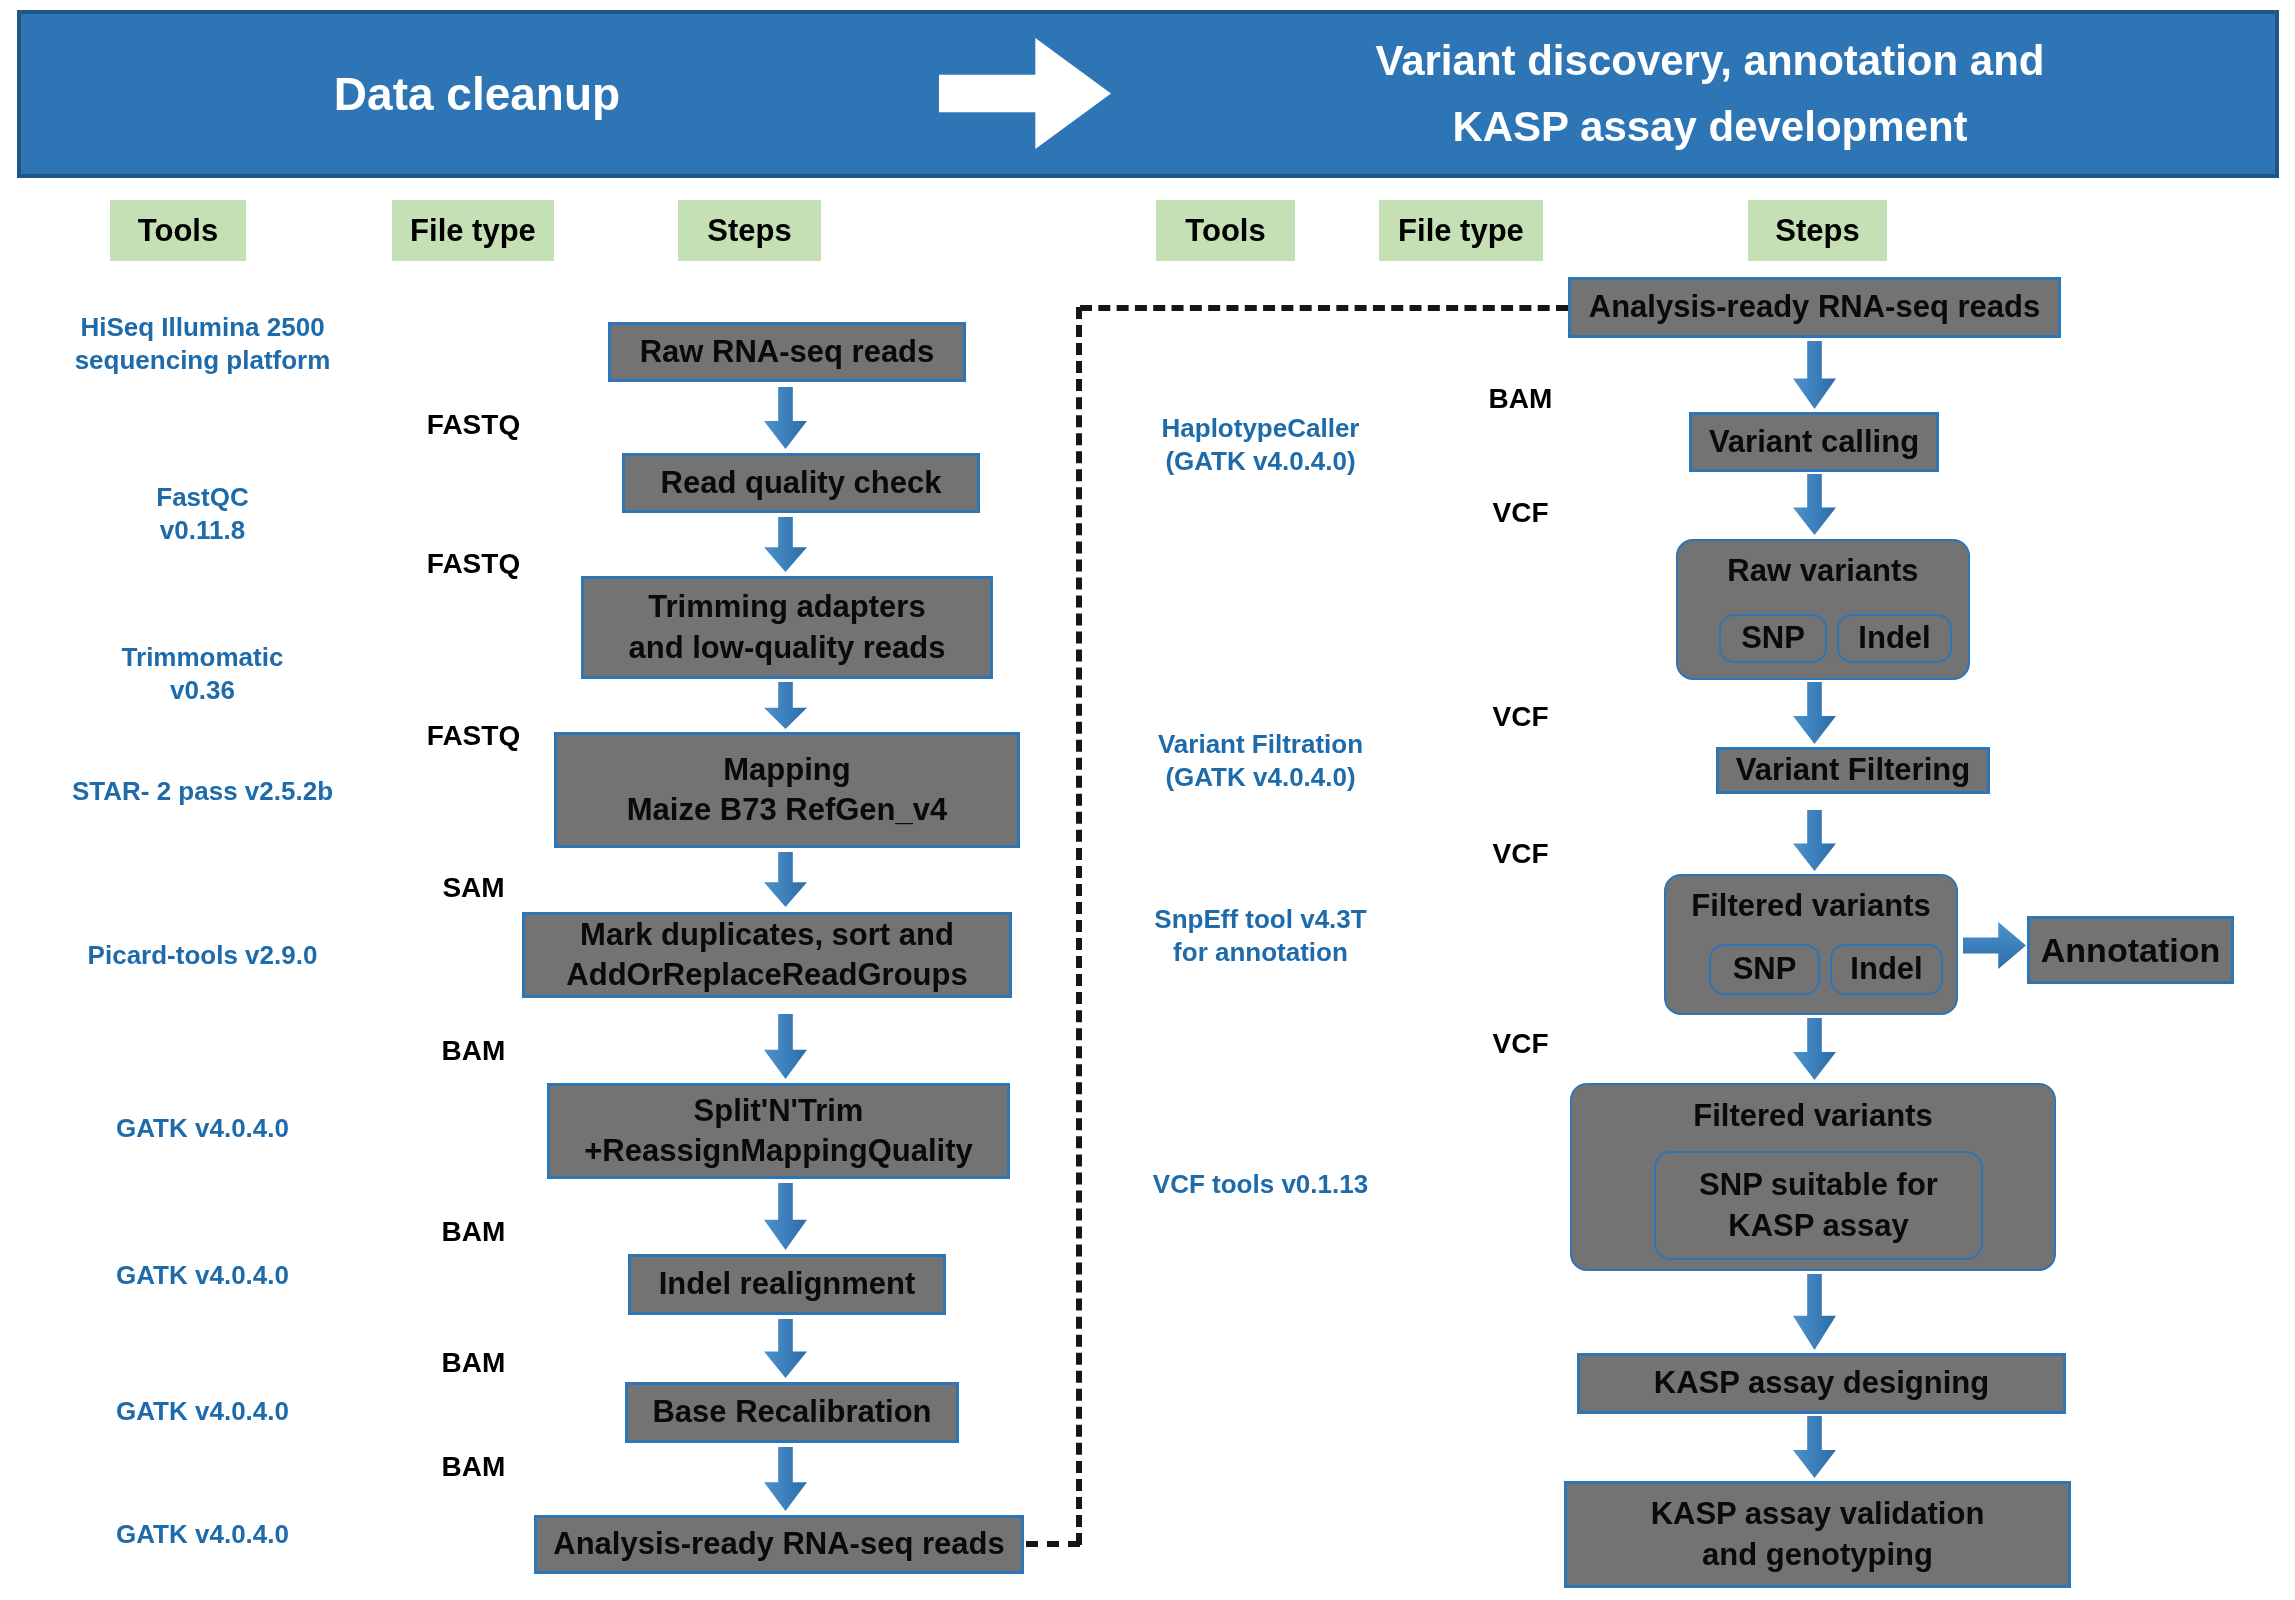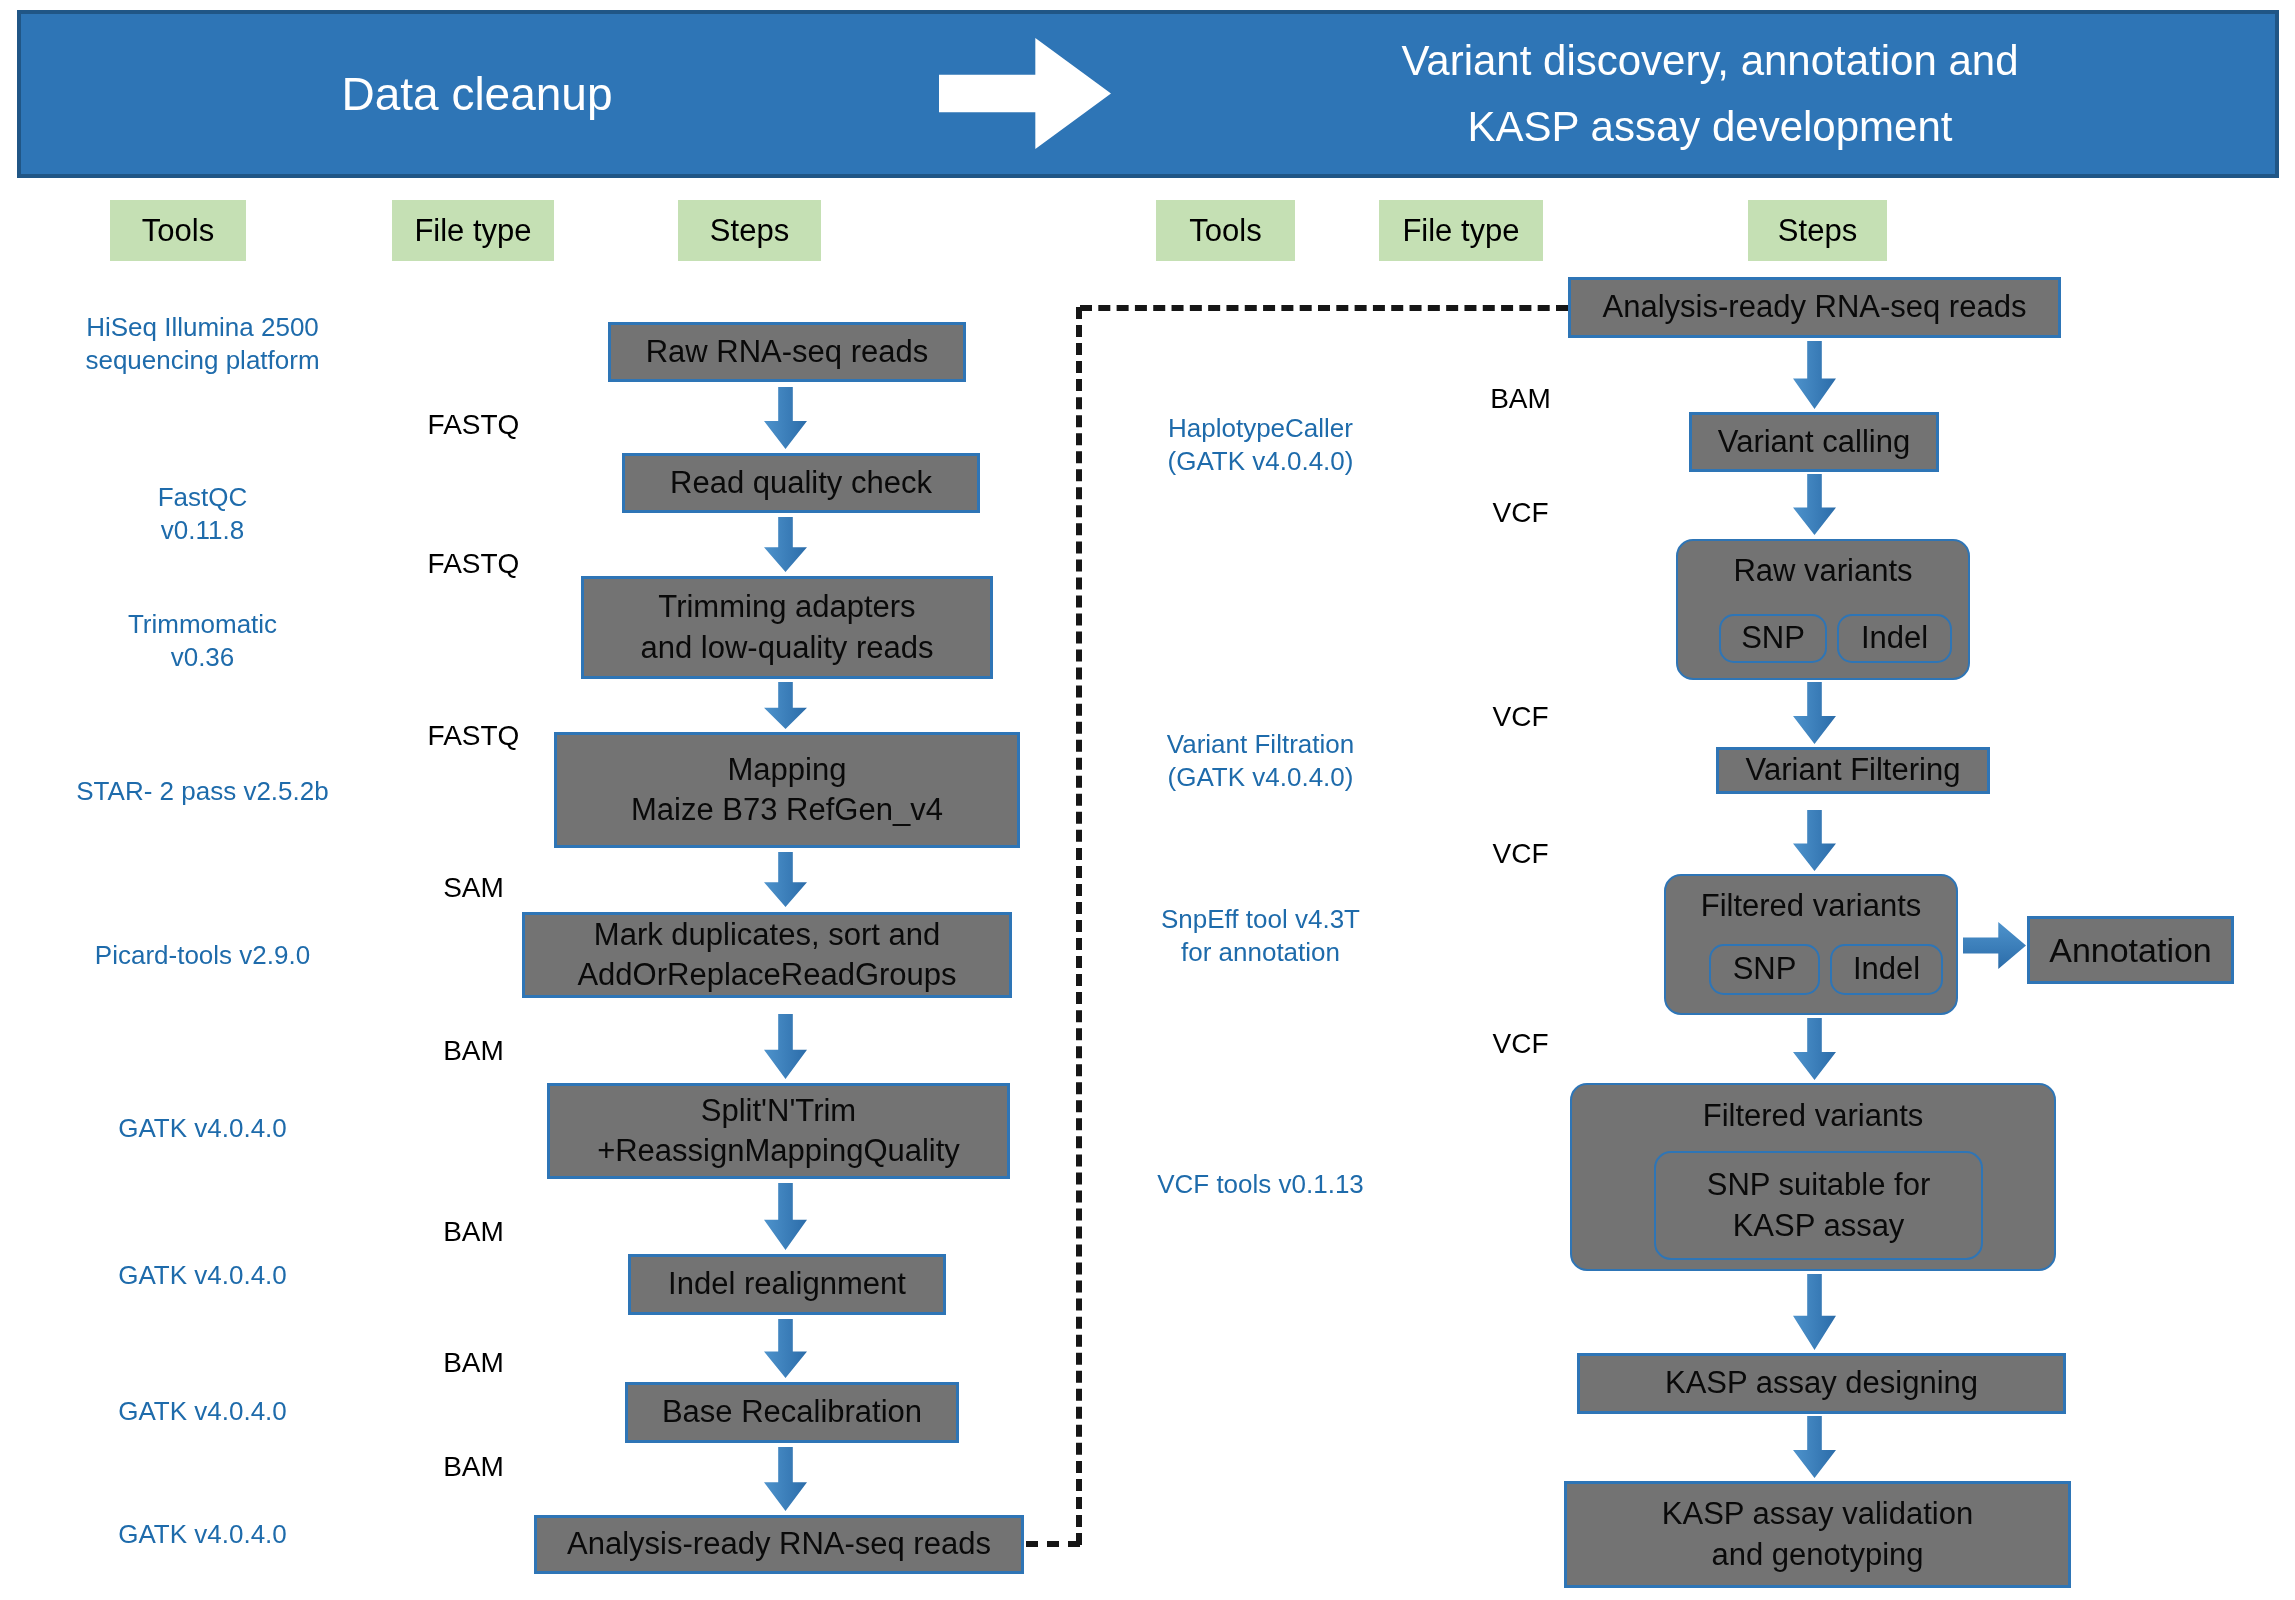--- a/index.html
+++ b/index.html
@@ -1,18 +1,18 @@
 <!DOCTYPE html>
 <html style="--header_blue: #2E75B6; --header_border: #205686; --box_border: #2E75B6; --badge_green: #C5E0B4; --tool_text: #1E6BAB; --arrow_light: #4E93CC; --arrow_dark: #2B6CA9; --dash_color: #161616;font-size:10.8px"><head>
 <meta charset="utf-8">
 <style>
   html,body { margin:0; padding:0; background:#ffffff; }
   .canvas {
     position:relative; width:2295px; height:1600px; background:#ffffff;
-    font-family:"Liberation Sans", sans-serif; font-weight:normal; color:#111;
+    font-family:"Liberation Sans", sans-serif; font-weight:bold; color:#111;
     overflow:hidden;
   }
   .abs { position:absolute; }
   [data-bind] { white-space:pre-line; }
 
   .header-band {
     background:var(--header_blue,#2E75B6);
     border:4px solid var(--header_border,#205686);
     box-sizing:border-box;
   }
@@ -66,21 +66,21 @@
   <div class="abs badge" style="left:392px;top:200px;width:162px;height:61px" data-bind="column_headers.1">File type</div>
   <div class="abs badge" style="left:678px;top:200px;width:143px;height:61px" data-bind="column_headers.2">Steps</div>
   <div class="abs badge" style="left:1156px;top:200px;width:139px;height:61px" data-bind="column_headers.3">Tools</div>
   <div class="abs badge" style="left:1379px;top:200px;width:164px;height:61px" data-bind="column_headers.4">File type</div>
   <div class="abs badge" style="left:1748px;top:200px;width:139px;height:61px" data-bind="column_headers.5">Steps</div>
 
   <div class="abs tool" style="left:13.5px;top:311px;width:378px" data-bind="left.tools.0">HiSeq Illumina 2500
 sequencing platform</div>
   <div class="abs tool" style="left:13.5px;top:481px;width:378px" data-bind="left.tools.1">FastQC
 v0.11.8</div>
-  <div class="abs tool" style="left:13.5px;top:608px;width:378px" data-bind="left.tools.2">Trimmomatic
+  <div class="abs tool" style="left:13.5px;top:641px;width:378px" data-bind="left.tools.2">Trimmomatic
 v0.36</div>
   <div class="abs tool" style="left:13.5px;top:775px;width:378px" data-bind="left.tools.3">STAR- 2 pass v2.5.2b</div>
   <div class="abs tool" style="left:13.5px;top:939px;width:378px" data-bind="left.tools.4">Picard-tools v2.9.0</div>
   <div class="abs tool" style="left:13.5px;top:1112px;width:378px" data-bind="left.tools.5">GATK v4.0.4.0</div>
   <div class="abs tool" style="left:13.5px;top:1259px;width:378px" data-bind="left.tools.6">GATK v4.0.4.0</div>
   <div class="abs tool" style="left:13.5px;top:1395px;width:378px" data-bind="left.tools.7">GATK v4.0.4.0</div>
   <div class="abs tool" style="left:13.5px;top:1518px;width:378px" data-bind="left.tools.8">GATK v4.0.4.0</div>
 
   <div class="abs ftype" style="left:399px;top:407px;width:149px" data-bind="left.file_types.0">FASTQ</div>
   <div class="abs ftype" style="left:399px;top:546px;width:149px" data-bind="left.file_types.1">FASTQ</div>

